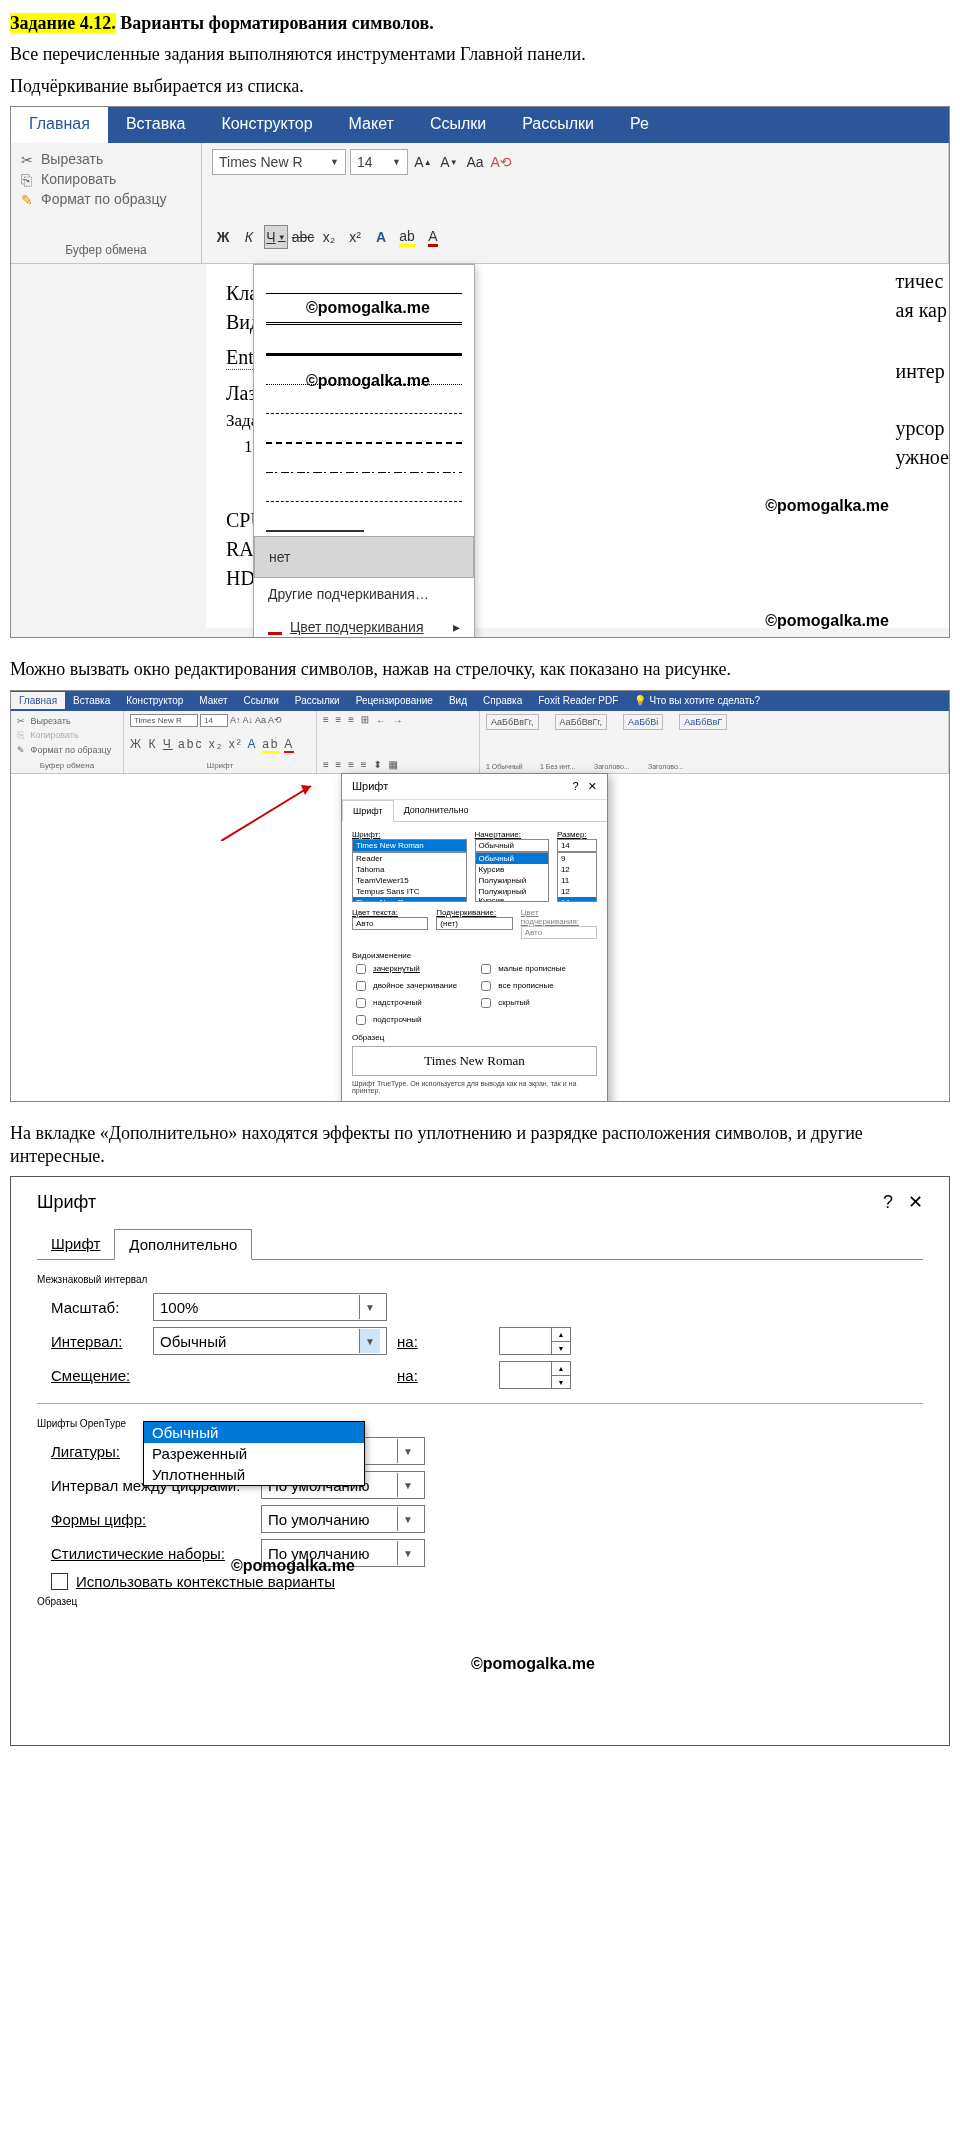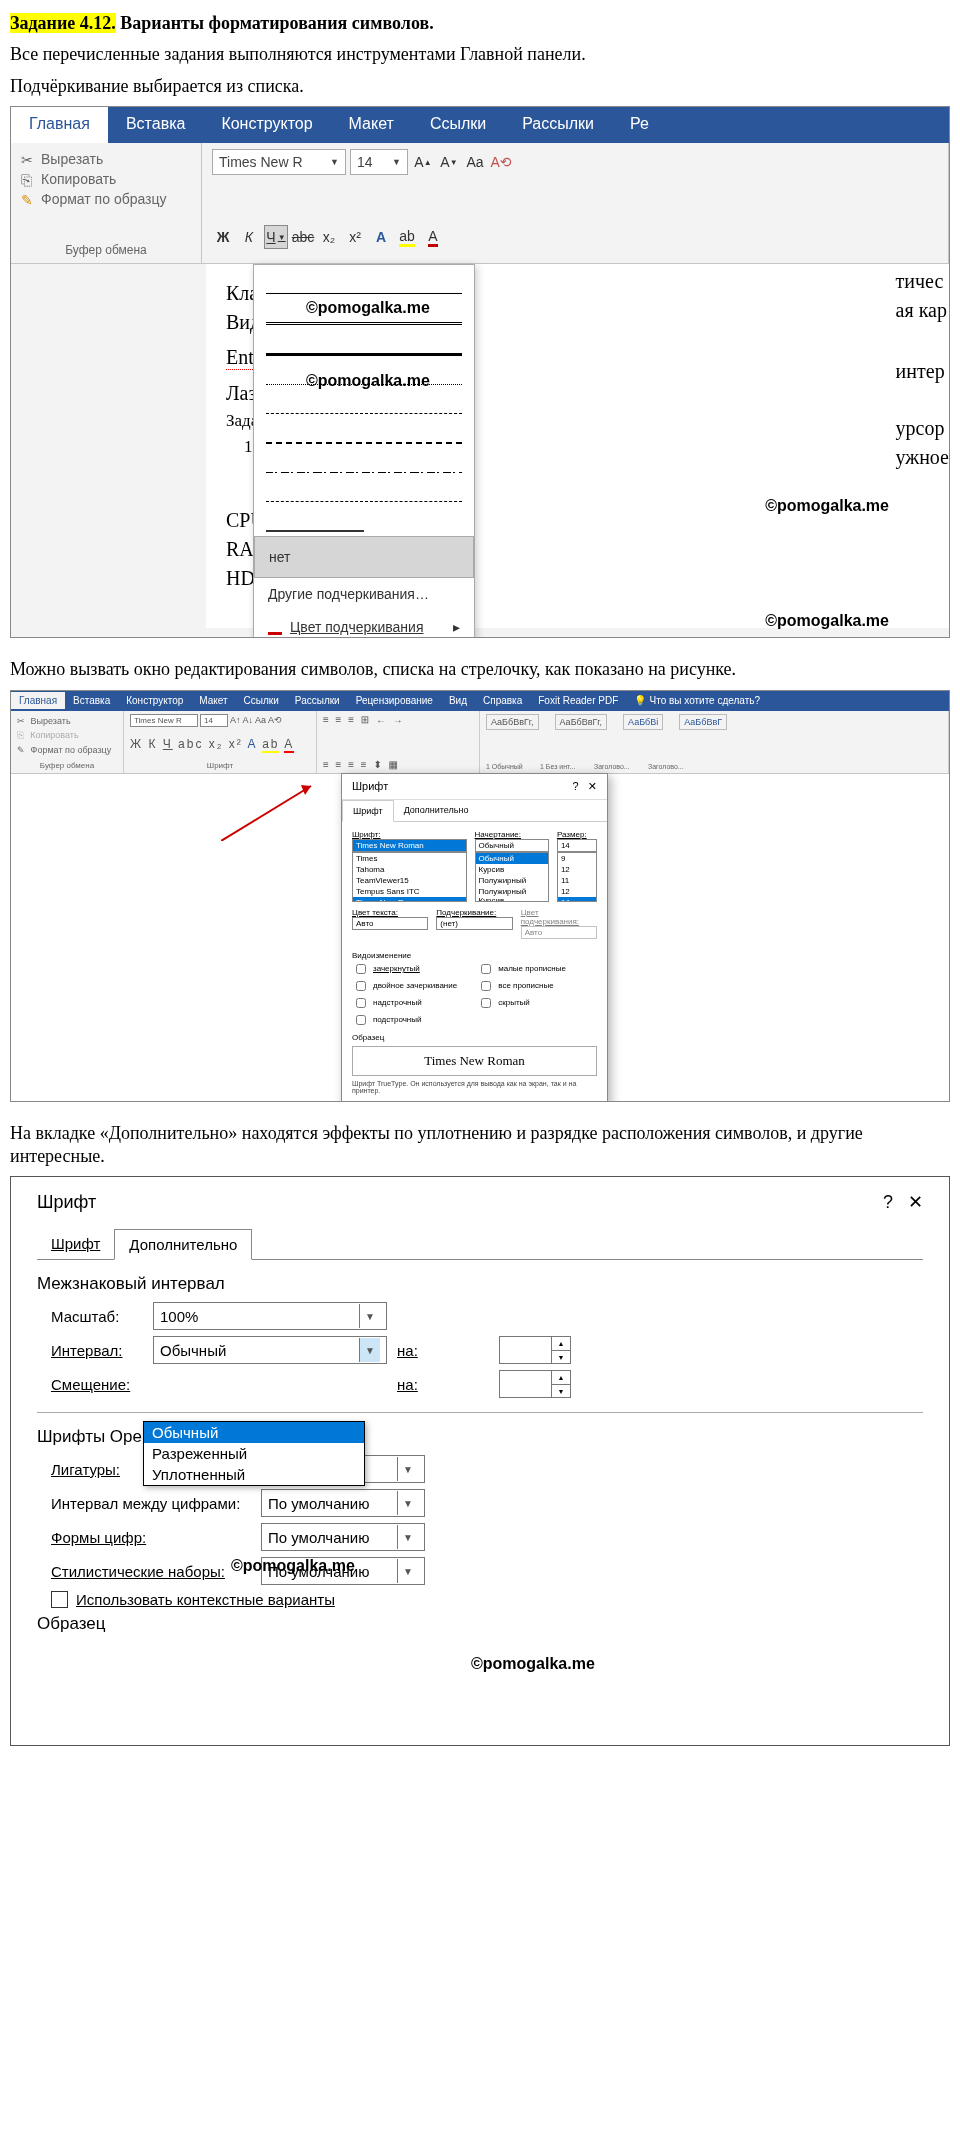--- a/index.html
+++ b/index.html
@@ -55,21 +55,21 @@
 .cb input{width:10px;height:10px}
 .preview{border:1px solid #aaa;height:28px;display:flex;align-items:center;justify-content:center;font-family:'Times New Roman';font-size:13px;margin:4px 0}
 .dlg-btns{display:flex;justify-content:flex-end;gap:6px;padding:6px;border-top:1px solid #ddd;background:#f0f0f0}
 
 .ss3{height:540px;border:1px solid #555;padding:14px 26px;font-family:'Segoe UI',sans-serif;font-size:15px;color:#000;position:relative}
 .ss3-title{display:flex;justify-content:space-between;align-items:center;margin-bottom:16px;font-size:18px}
 .tabs3{display:flex;border-bottom:1px solid #888;margin-bottom:14px;font-size:15px}
 .tab3{padding:6px 14px}
 .tab3.a{border:1px solid #888;border-bottom:1px solid #fff;margin-bottom:-1px}
 .under{text-decoration:underline}
-.group-label{margin:6px 0 8px 0;font-size:17px}
+.group-label{margin:6px 0 8px 0;font-size:10px}
 .row3{display:flex;align-items:center;margin:6px 0 6px 14px;gap:10px;font-size:15px}
 .row3 label{width:92px}
 .sel3{border:1px solid #777;background:#fff;height:26px;width:220px;display:flex;align-items:center;justify-content:space-between;padding:0 6px}
 .sel3.n{width:150px}
 .chev{width:20px;height:24px;border-left:1px solid #777;display:flex;align-items:center;justify-content:center;font-size:10px;color:#555}
 .spin{width:70px;height:26px;border:1px solid #777;display:flex}
 .spin .v{flex:1}
 .spin .ar{width:18px;display:flex;flex-direction:column;border-left:1px solid #777}
 .spin .ar div{flex:1;display:flex;align-items:center;justify-content:center;font-size:7px;border-bottom:1px solid #777}
 .ddopen{position:absolute;border:1px solid #000;background:#fff;width:220px;font-size:15px;z-index:5;box-shadow:2px 2px 6px rgba(0,0,0,.3)}
@@ -191,21 +191,21 @@
           <span style="margin-left:auto">▸</span>
         </div>
     </div>
     <div class="wm" style="left:100px;top:35px">©pomogalka.me</div>
     <div class="wm" style="left:100px;top:108px">©pomogalka.me</div>
   </div>
   <div class="wm" style="right:60px;top:390px">©pomogalka.me</div>
   <div class="wm" style="right:60px;top:505px">©pomogalka.me</div>
 </div>
 
-<p class="p">Можно вызвать окно редактирования символов, списка на стрелочку, как показано на рисунке.</p>
+<p class="p">Можно вызвать окно редактирования символов, нажав на стрелочку, как показано на рисунке.</p>
 
 <div class="screenshot ss2">
   <div class="rb2">
     <div class="t a">Главная</div>
     <div class="t">Вставка</div>
     <div class="t">Конструктор</div>
     <div class="t">Макет</div>
     <div class="t">Ссылки</div>
     <div class="t">Рассылки</div>
     <div class="t">Рецензирование</div>
@@ -264,21 +264,21 @@
     <div class="dlg-tabs">
       <div class="dlg-tab a">Шрифт</div>
       <div class="dlg-tab">Дополнительно</div>
     </div>
     <div class="dlg-body">
       <div class="dlg3col">
         <div style="flex:2">
           <div class="under">Шрифт:</div>
           <div class="inp s" style="background:#0078d7;color:#fff">Times New Roman</div>
           <div class="lbx">
-            <div>Times</div>
+            <div>Reader</div>
               <div>Tahoma</div>
               <div>TeamViewer15</div>
               <div>Tempus Sans ITC</div>
               <div class="s">Times New Roman</div>
           </div>
         </div>
         <div style="flex:1.3">
           <div class="under">Начертание:</div>
           <div class="inp">Обычный</div>
           <div class="lbx">

